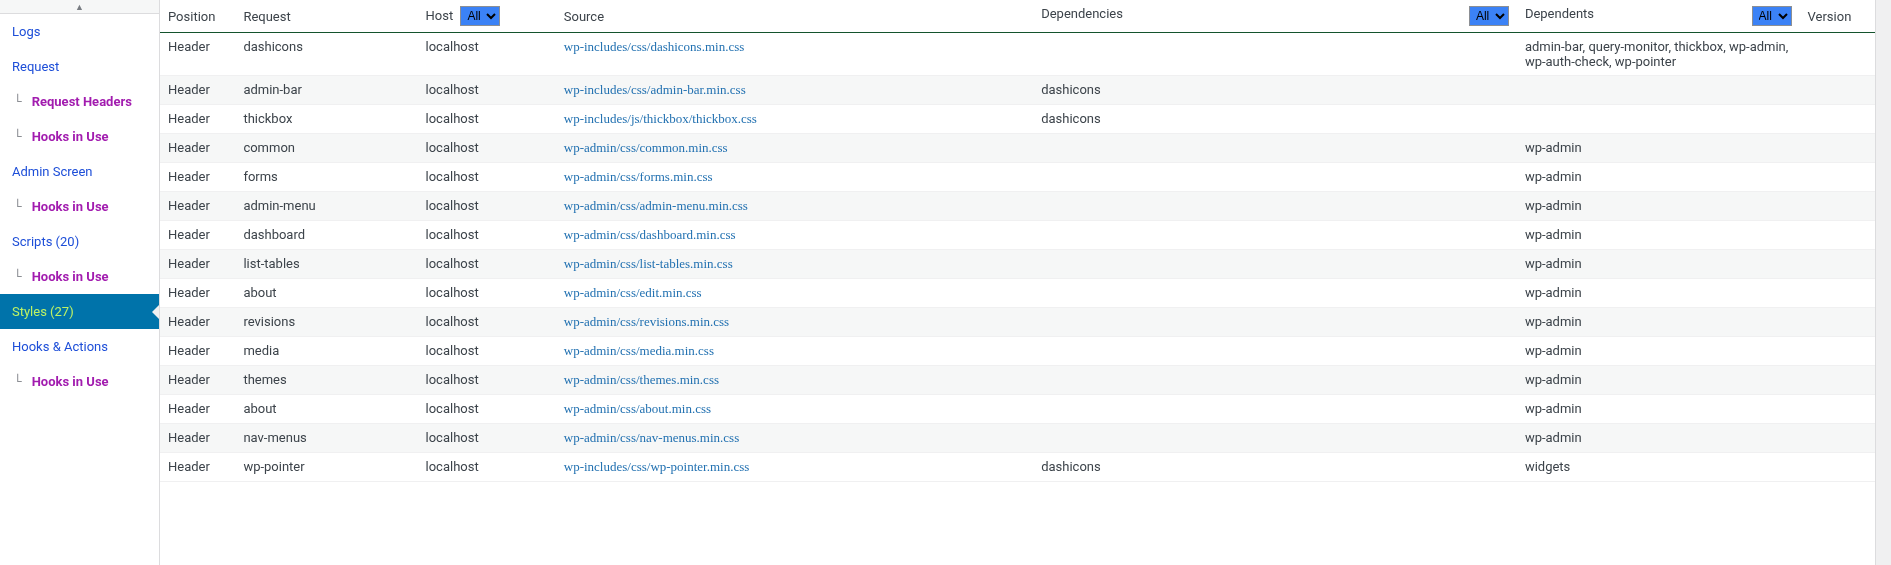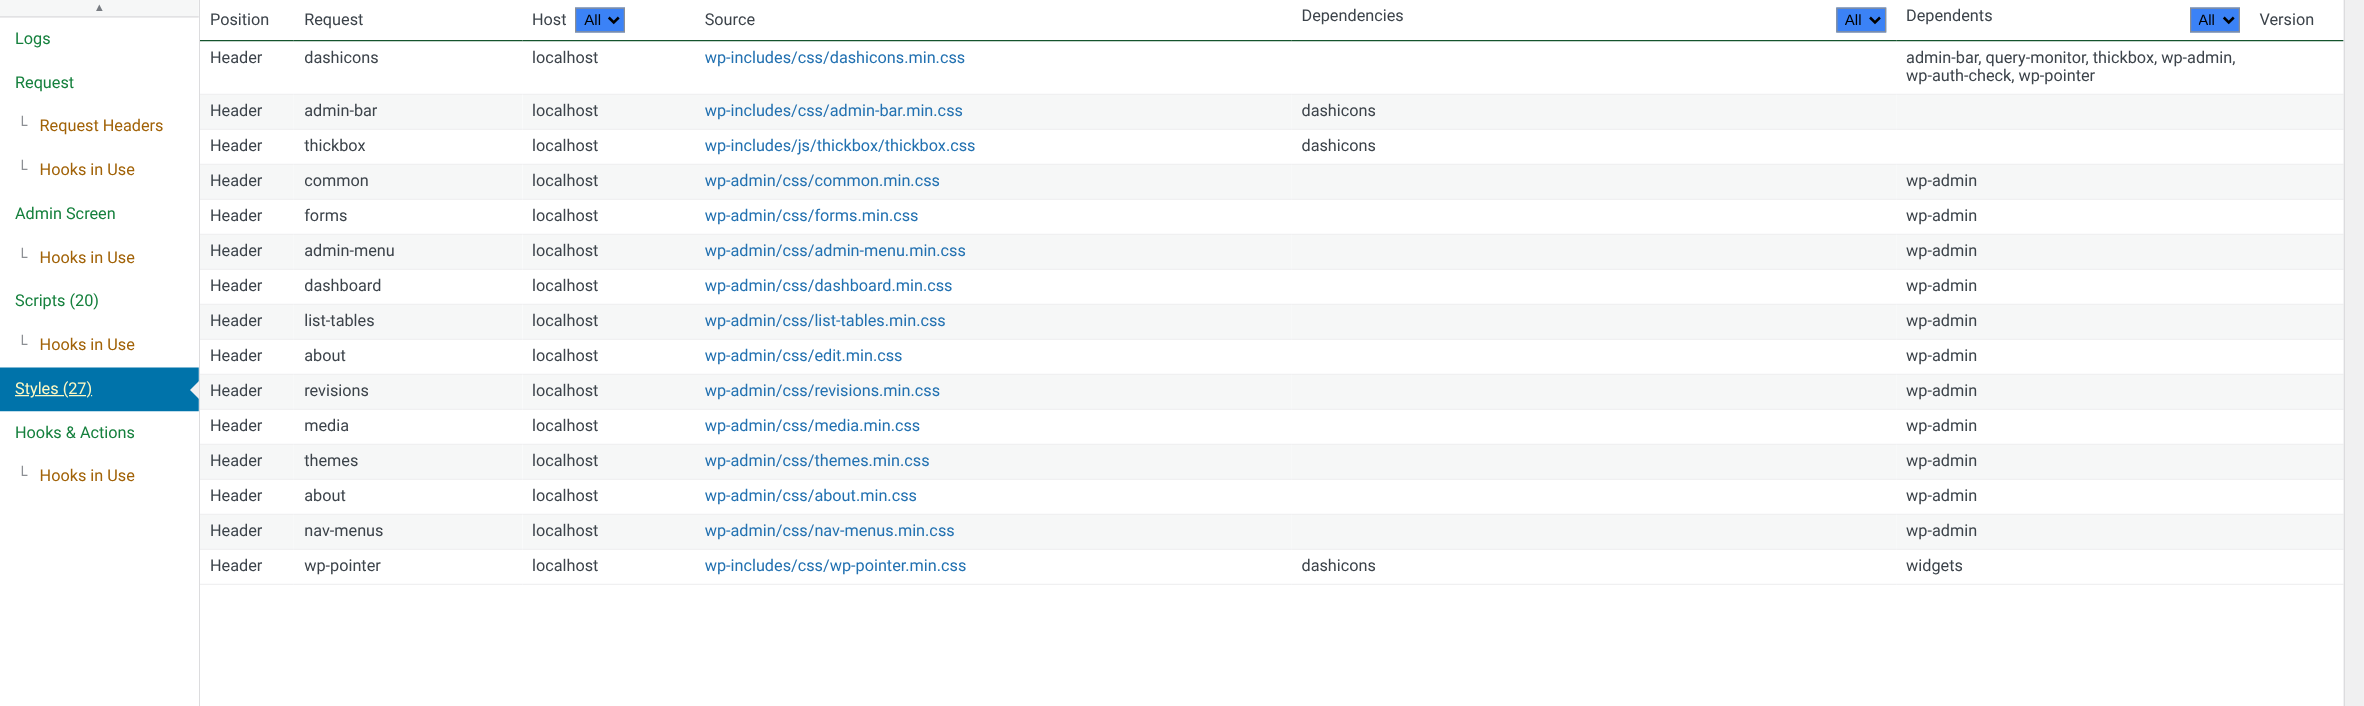--- a/index.html
+++ b/index.html
@@ -21,30 +21,29 @@
   border-right: 1px solid #dcdcde;
   overflow-y: auto;
   position: relative;
 }
 .sidebar::-webkit-scrollbar { width: 16px; }
 .sidebar::-webkit-scrollbar-track { background: #f0f0f1; }
 .sidebar::-webkit-scrollbar-thumb { background: #c3c4c7; }
 .side-item {
   padding: 10px 12px;
   cursor: pointer;
-  color: #15803d;
+  color: #1d4ed8;
   font-size: 13px;
 }
-.side-item.sub { padding-left: 14px; color: #a16207; }
+.side-item.sub { padding-left: 14px; color: #a21caf; font-weight: bold; }
 .side-item.sub::before { content: "└ "; color: #8c8f94; font-family: monospace; margin-right:2px;}
 .side-item.active {
   background: #0073aa;
-  color: #fef9c3;
+  color: #bef264;
   position: relative;
-  text-decoration: underline;
 }
 .side-item.active::after {
   content: "";
   position: absolute;
   right: -1px;
   top: 50%;
   transform: translateY(-50%);
   width: 0; height: 0;
   border-top: 8px solid transparent;
   border-bottom: 8px solid transparent;
@@ -97,21 +96,21 @@
   border-bottom: 1px solid #f0f0f1;
   font-size: 13px;
   color: #3c434a;
   vertical-align: top;
   overflow: hidden;
   text-overflow: ellipsis;
 }
 tbody tr:nth-child(odd) td { background: #fff; }
 tbody tr:nth-child(even) td { background: #f6f7f7; }
 tbody td.link { color: #2271b1; }
-tbody td.link span { cursor: pointer; }
+tbody td.link span { cursor: pointer; font-family: Liberation Serif, serif; }
 .col-pos { width: 60px; }
 .col-handle { width: 145px; }
 .col-host { width: 110px; }
 .col-source { width: 380px; }
 .col-deps { width: 385px; }
 .col-dependents { width: 225px; }
 .col-version { width: 60px; }
 .right-scroll {
   width: 16px;
   background: #f0f0f1;

